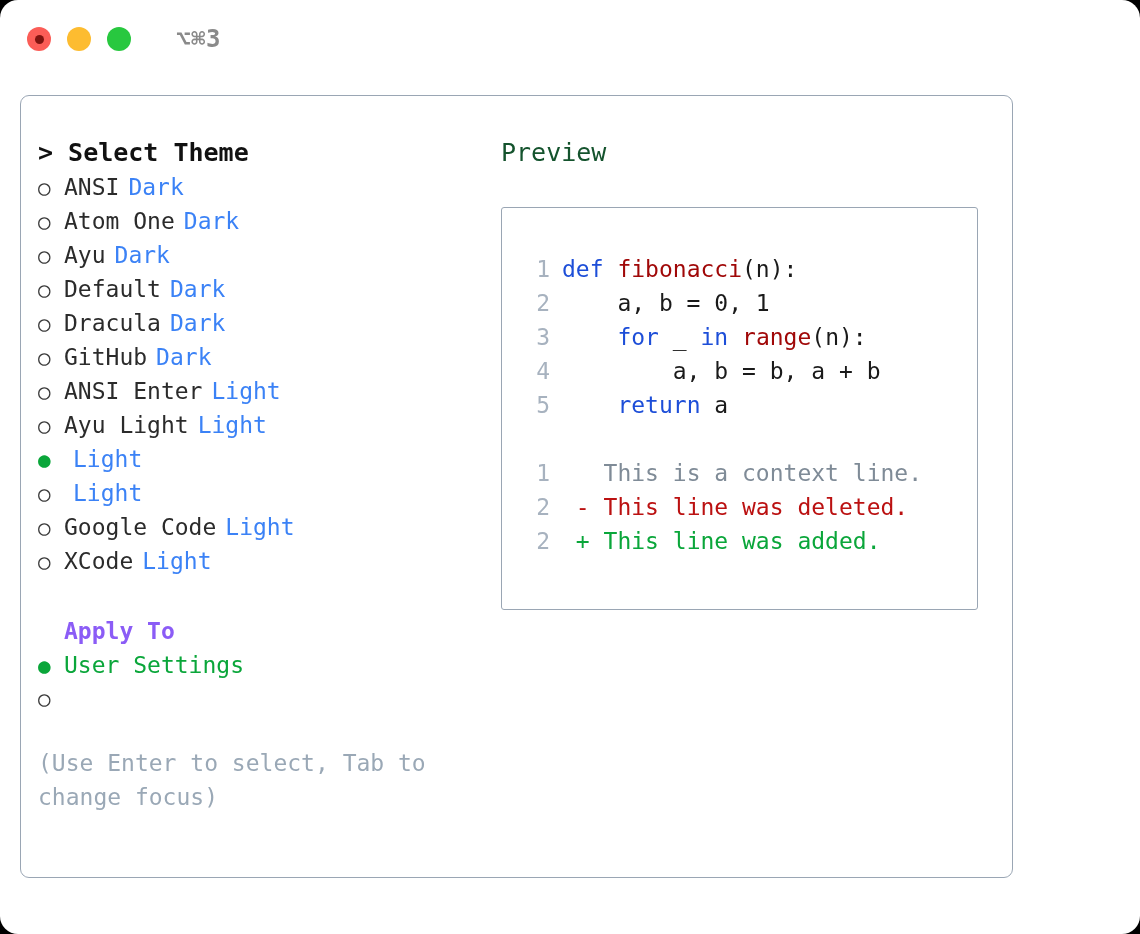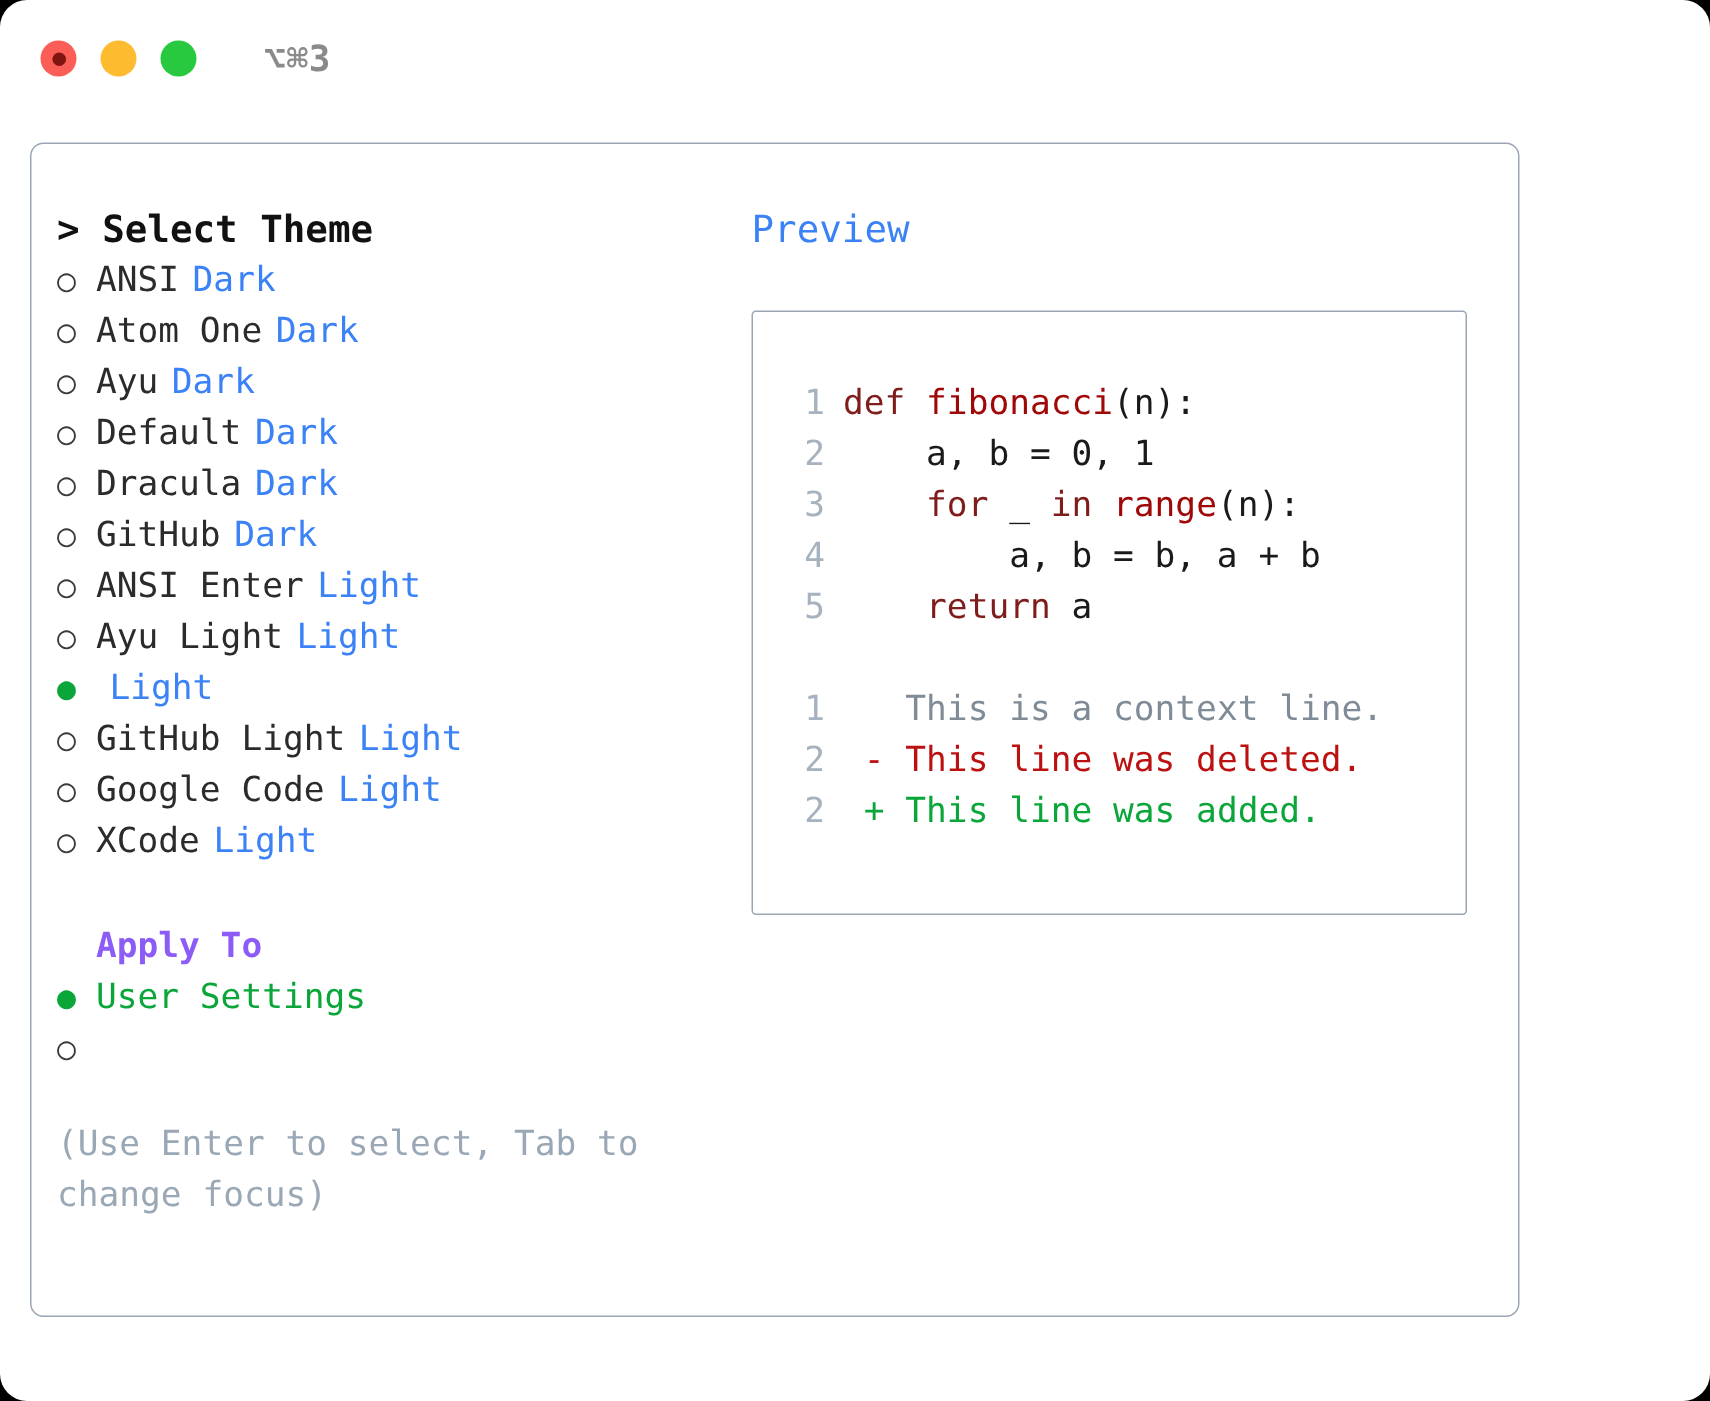--- a/index.html
+++ b/index.html
@@ -158,21 +158,21 @@
 
   
   .right-col {
     position: absolute;
     left: 480px;
     top: 40px;
     width: 490px;
   }
   .preview-title {
     font-size: 25px;
-    color: #3b82f6;
+    color: #14532d;
     line-height: 34px;
     white-space: pre;
   }
   .preview-box {
     margin-top: 37px;
     width: 477px;
     height: 403px;
     box-sizing: border-box;
     border: 1.6px solid #9aa6b4;
     border-radius: 3px;
@@ -188,21 +188,21 @@
     white-space: pre;
   }
   .code-line { display: flex; align-items: baseline; white-space: pre; }
   .ln {
     width: 34px;
     flex: 0 0 34px;
     text-align: right;
     color: #a7b2bf;
     margin-right: 12px;
   }
-  .tok-kw  { color: #7f1d1d; }
+  .tok-kw  { color: #1d4ed8; }
   .tok-fn  { color: #a00808; }
   .tok-txt { color: #1a1a1a; }
   .gap-line { height: 34px; }
 
   .diff-ctx { color: #7f8b97; }
   .diff-del { color: #bb1111; }
   .diff-add { color: #0aa63a; }
 </style>
 </head>
 <body>
@@ -228,21 +228,21 @@
         <div class="opt-list" id="theme-list">
             <div class="opt"><span class="marker">○</span><span class="opt-label">ANSI</span><span class="opt-tag">Dark</span></div>
             <div class="opt"><span class="marker">○</span><span class="opt-label">Atom One</span><span class="opt-tag">Dark</span></div>
             <div class="opt"><span class="marker">○</span><span class="opt-label">Ayu</span><span class="opt-tag">Dark</span></div>
             <div class="opt"><span class="marker">○</span><span class="opt-label">Default</span><span class="opt-tag">Dark</span></div>
             <div class="opt"><span class="marker">○</span><span class="opt-label">Dracula</span><span class="opt-tag">Dark</span></div>
             <div class="opt"><span class="marker">○</span><span class="opt-label">GitHub</span><span class="opt-tag">Dark</span></div>
             <div class="opt"><span class="marker">○</span><span class="opt-label">ANSI Enter</span><span class="opt-tag">Light</span></div>
             <div class="opt"><span class="marker">○</span><span class="opt-label">Ayu Light</span><span class="opt-tag">Light</span></div>
             <div class="opt selected"><span class="marker">●</span><span class="opt-tag">Light</span></div>
-            <div class="opt"><span class="marker">○</span><span class="opt-label">GitHub Light</span><span class="opt-tag">Light</span></div>
+            <div class="opt"><span class="marker">○</span><span class="opt-tag">Light</span></div>
             <div class="opt"><span class="marker">○</span><span class="opt-label">Google Code</span><span class="opt-tag">Light</span></div>
             <div class="opt"><span class="marker">○</span><span class="opt-label">XCode</span><span class="opt-tag">Light</span></div>
           </div>
 
         <div class="spacer-row"></div>
 
         <div class="subheading">
           <span class="marker"> </span>
           <span>Apply To</span>
         </div>

